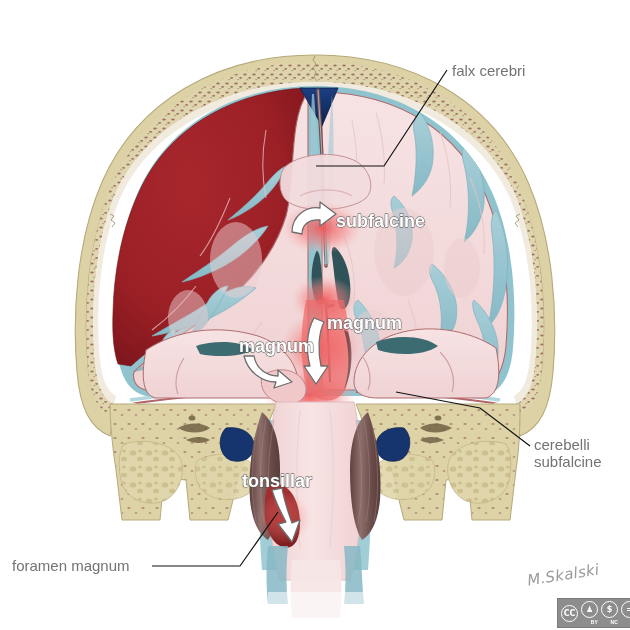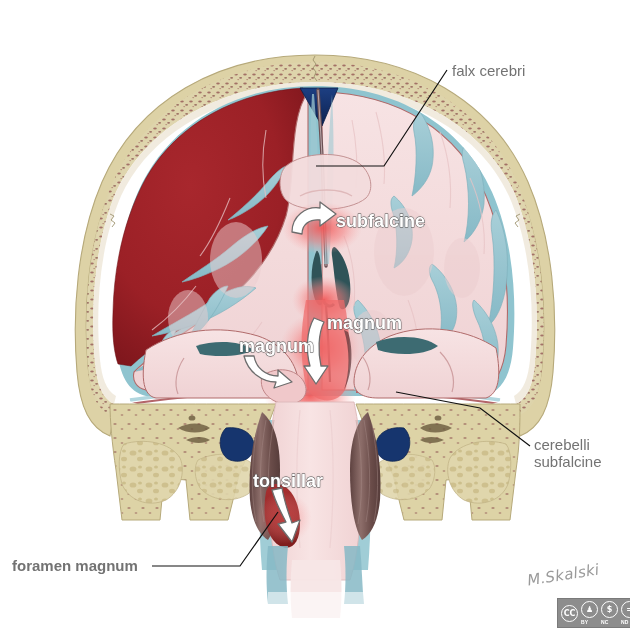--- a/index.html
+++ b/index.html
@@ -15,21 +15,21 @@
           font-size:18px;font-weight:bold;color:#ffffff;
           -webkit-text-stroke:0.9px #4a4a4a;
           paint-order:stroke fill;
           text-shadow:0 0 2px rgba(120,120,120,.55);}
 
   .sig{position:absolute;font-family:"DejaVu Sans",sans-serif;
        font-style:italic;font-size:15px;color:#9a9a9a;
        transform:rotate(-9deg);letter-spacing:.3px;}
   .ccbadge{position:absolute;display:flex;align-items:center;
            background:#8d8d8d;border:1px solid #7a7a7a;padding:2px 3px;gap:3px;}
-  .ccpart{display:flex;flex-direction:column;align-items:flex-start;}
+  .ccpart{display:flex;flex-direction:column;align-items:flex-end;}
   .ccring{width:15px;height:15px;border-radius:50%;border:1.6px solid #fff;
           display:flex;align-items:center;justify-content:center;
           color:#fff;font-size:8px;font-weight:bold;font-family:"DejaVu Sans",sans-serif;}
   .cctxt{color:#fff;font-size:5px;font-weight:bold;letter-spacing:.2px;margin-top:1px;}
 </style>
 </head>
 <body>
 
 <div id="stage">
 
@@ -365,28 +365,28 @@
 
   <div class="lbl" style="left:452px;top:62px;">
     <span>falx cerebri</span>
   </div>
 
   <div class="lbl two" style="left:534px;top:436px;">
     <div>cerebelli</div>
     <div>subfalcine</div>
   </div>
 
-  <div class="lbl" style="left:12px;top:557px;font-weight:bold;">
+  <div class="lbl" style="left:12px;top:557px;">
     <span>foramen magnum</span>
   </div>
 
   <div class="outlbl" style="left:336px;top:211px;">subfalcine</div>
   <div class="outlbl" style="left:327px;top:313px;">magnum</div>
   <div class="outlbl" style="left:239px;top:336px;">magnum</div>
-  <div class="outlbl" style="left:253px;top:471px;">tonsillar</div>
+  <div class="outlbl" style="left:242px;top:471px;">tonsillar</div>
 
   <div class="sig" style="left:527px;top:566px;">M.Skalski</div>
 
   <div class="ccbadge" style="left:557px;top:598px;">
     <div class="ccpart">
       <div class="ccring">CC</div>
     </div>
     <div class="ccpart">
       <div class="ccring">♟</div>
       <div class="cctxt">BY</div>

